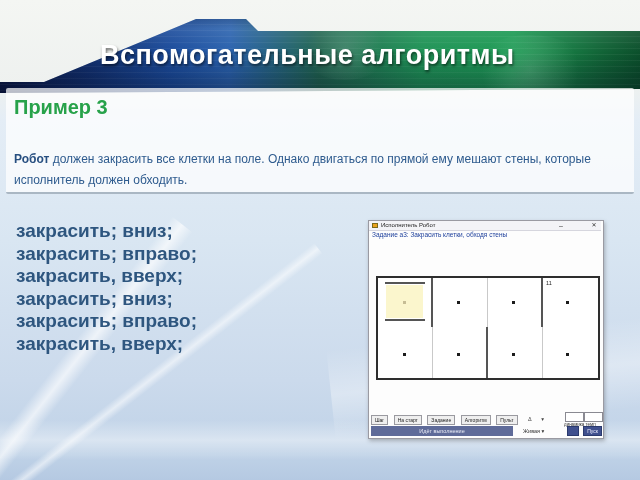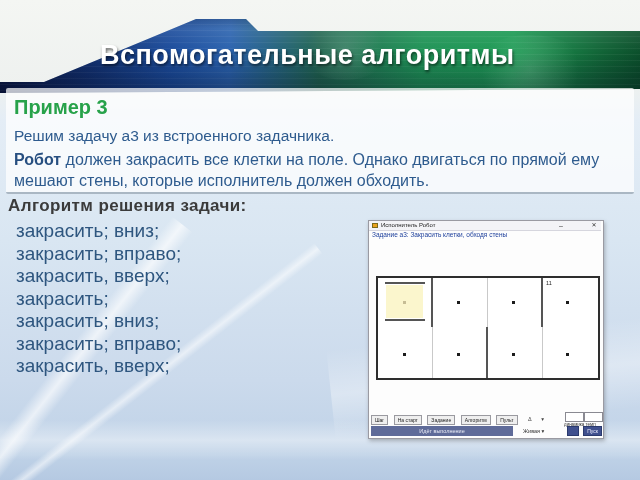--- a/index.html
+++ b/index.html
@@ -38,24 +38,24 @@
   }
 
   
   .example-box{
     position:absolute;left:6px;top:88px;width:628px;height:104px;
     background:rgba(255,255,255,.72);
     border-bottom:2px solid #aab7c3;border-radius:2px;
   }
   .example-heading{position:absolute;left:14px;top:96px;font-size:20px;font-weight:bold;color:#27a24a;text-align:center;}
   .para1{position:absolute;left:14px;top:127px;font-size:15.5px;color:#2e5b8e;}
-  .para2{position:absolute;left:14px;top:149px;width:606px;font-size:16px;line-height:21px;color:#2e5b8e;}
+  .para2{position:absolute;left:14px;top:149px;width:606px;font-size:12px;line-height:21px;color:#2e5b8e;}
   .para2 b{color:#274f80;}
   .algo-heading{position:absolute;left:8px;top:196px;font-size:17px;font-weight:bold;color:#3b3b3b;letter-spacing:.4px;}
-  .algo-list{position:absolute;left:16px;top:220px;}
+  .algo-list{position:absolute;left:16px;top:220px;font-weight:bold;}
   .algo-line{font-size:19px;line-height:22.5px;color:#2e567f;}
   .algo-line.gap{margin-top:8px;}
 
   
   .robot-window{
     position:absolute;left:368px;top:220px;width:234px;height:217px;
     background:#fdfdfd;border:1px solid #9a9aa2;box-shadow:1px 2px 4px rgba(0,0,0,.25);
     font-family:"Liberation Sans","DejaVu Sans",sans-serif;
   }
   .rw-titlebar{position:absolute;left:0;top:0;width:232px;height:9px;background:#f3f3f7;border-bottom:1px solid #d6d6de;}
@@ -103,30 +103,27 @@
   <div class="ray ray4"></div>
 
   <div class="banner">
     <div class="bokeh bokeh1"></div>
     <div class="bokeh bokeh2"></div>
   </div>
   <div class="slide-title">Вспомогательные алгоритмы</div>
 
   <div class="example-box"></div>
   <div class="example-heading">Пример 3</div>
-  <div class="para1">Решим задачу а3 из встроенного задачника.</div>
   <div class="para2"><b>Робот</b><span> должен закрасить все клетки на поле. Однако двигаться по прямой ему мешают стены, которые исполнитель должен обходить.</span></div>
 
-  <div class="algo-heading">Алгоритм решения задачи:</div>
 
   <div class="algo-list">
     <div class="algo-line">закрасить; вниз;</div>
     <div class="algo-line">закрасить; вправо;</div>
     <div class="algo-line">закрасить, вверх;</div>
-    <div class="algo-line">закрасить;</div>
     <div class="algo-line">закрасить; вниз;</div>
     <div class="algo-line">закрасить; вправо;</div>
     <div class="algo-line">закрасить, вверх;</div>
   </div>
 
   <div class="robot-window">
     <div class="rw-titlebar">
       <div class="rw-icon"></div>
       <div class="rw-title">Исполнитель Робот</div>
       <div class="rw-min">–</div>

